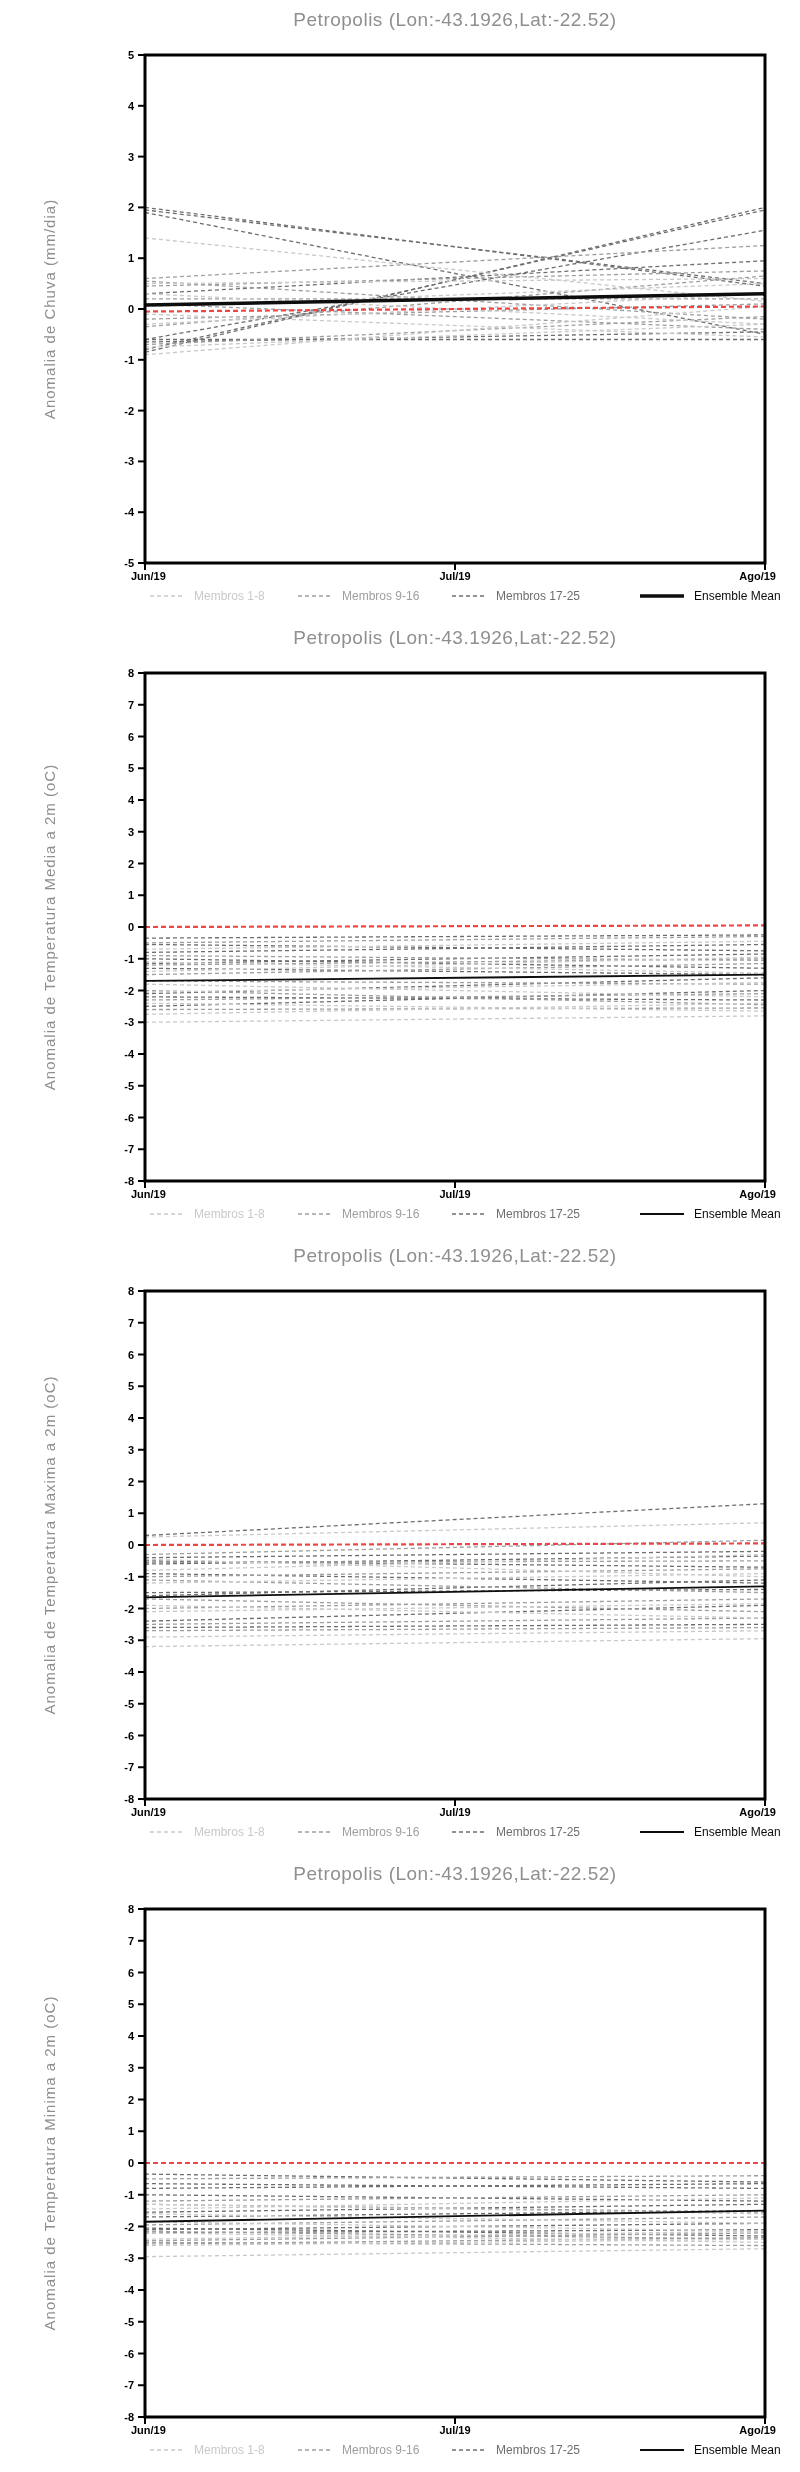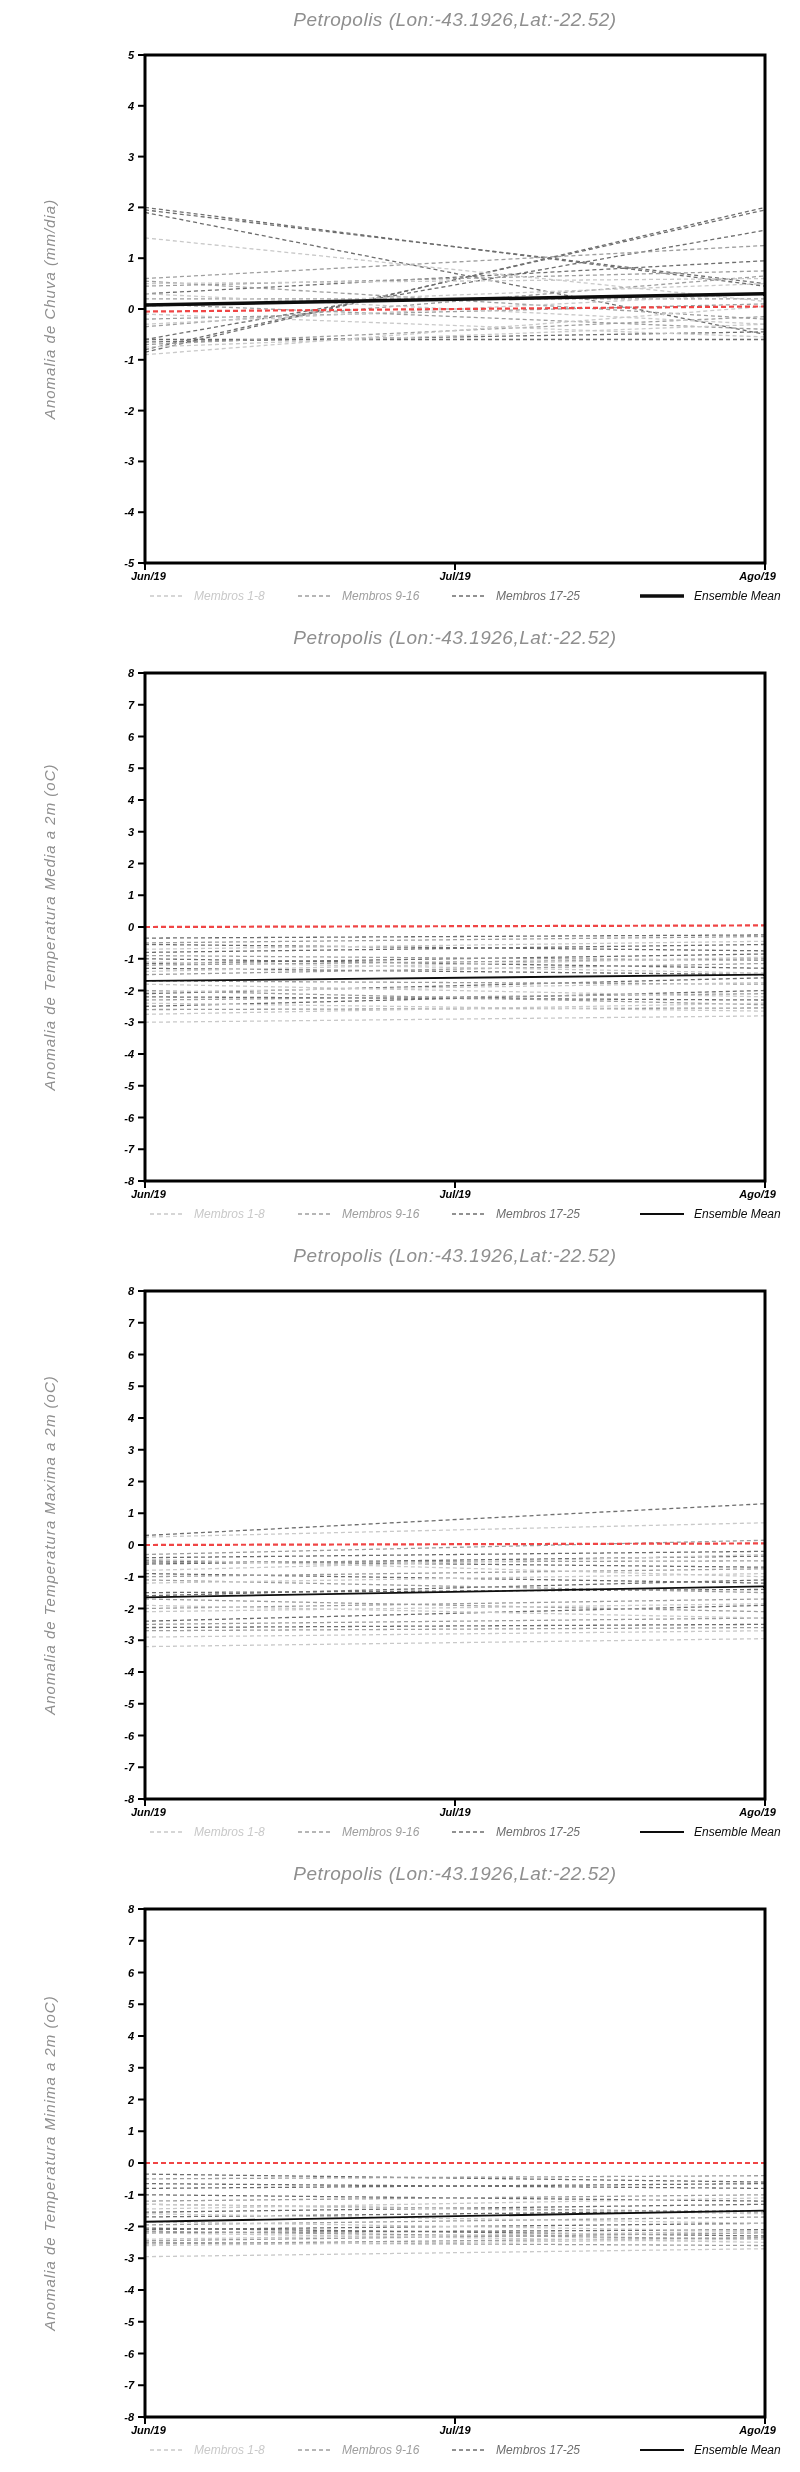--- a/index.html
+++ b/index.html
@@ -1,17 +1,17 @@
 <!DOCTYPE html>
 <html><head>
 <meta charset="utf-8">
 <style>
   html,body{margin:0;padding:0;background:#ffffff;}
   body{width:800px;font-family:"Liberation Sans", sans-serif;}
-  #charts{width:712px;font-style:italic;}
+  #charts{width:712px;}
   .panel{display:block;}
   svg text{font-family:"Liberation Sans", sans-serif;}
 </style>
 </head>
 <body>
 
 <div id="charts">
     <svg width="800" height="618" viewBox="0 0 800 618" class="panel">
       <text x="455" y="26" text-anchor="middle" font-size="19" fill="#8f8f8f" letter-spacing="0.5">Petropolis (Lon:-43.1926,Lat:-22.52)</text>
       <text x="55" y="309" text-anchor="middle" font-size="15" fill="#8f8f8f" transform="rotate(-90 55 309)" letter-spacing="1">Anomalia de Chuva (mm/dia)</text>

